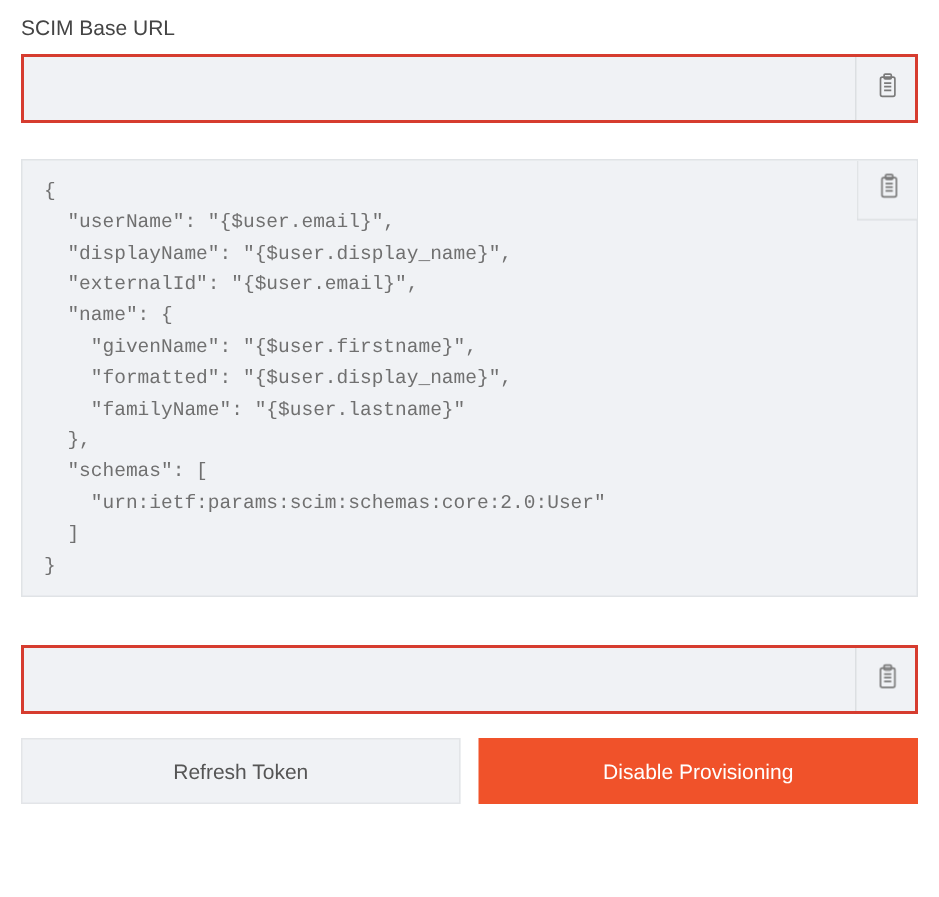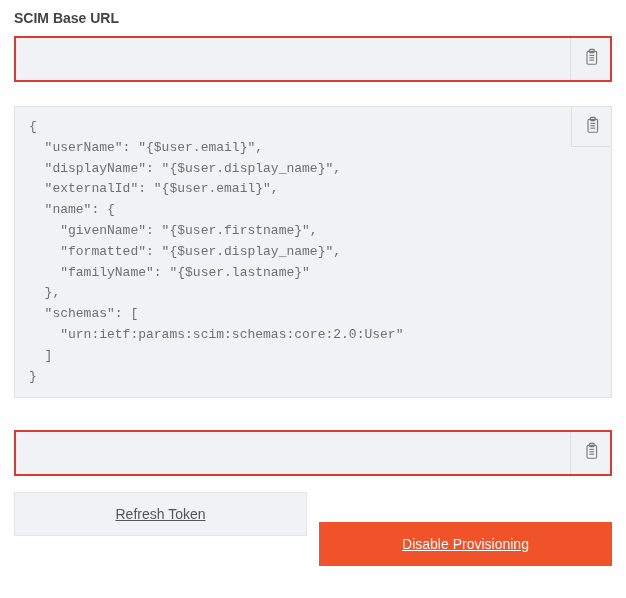--- a/index.html
+++ b/index.html
@@ -11,21 +11,20 @@
     background: #fff;
   }
   .page {
     width: 626px;
     padding: 6px 14px 20px 14px;
   }
   .field-label {
     font-size: 14px;
     color: #444;
     margin: 4px 0 10px 0;
-    font-weight: bold;
   }
   .field-box {
     display: flex;
     align-items: stretch;
     background: #f0f2f5;
     border: 1px solid #e0e3e6;
     position: relative;
   }
   .field-box.highlight {
     border: 2px solid #d63c2f;
@@ -116,31 +115,29 @@
   .btn {
     flex: 1 1 0;
     height: 44px;
     display: flex;
     align-items: center;
     justify-content: center;
     font-size: 14px;
     cursor: pointer;
     border: 1px solid transparent;
     user-select: none;
-    text-decoration: underline;
   }
   .btn.gray {
     background: #f0f2f5;
     border: 1px solid #e3e5e8;
     color: #555;
   }
   .btn.orange {
     background: #f0522a;
     color: #fff;
-    margin-top: 30px;
   }
 
   .section-gap { height: 24px; }
 </style>
 </head>
 <body>
 
 <div class="page">
 
   <div class="field-label">SCIM Base URL</div>

